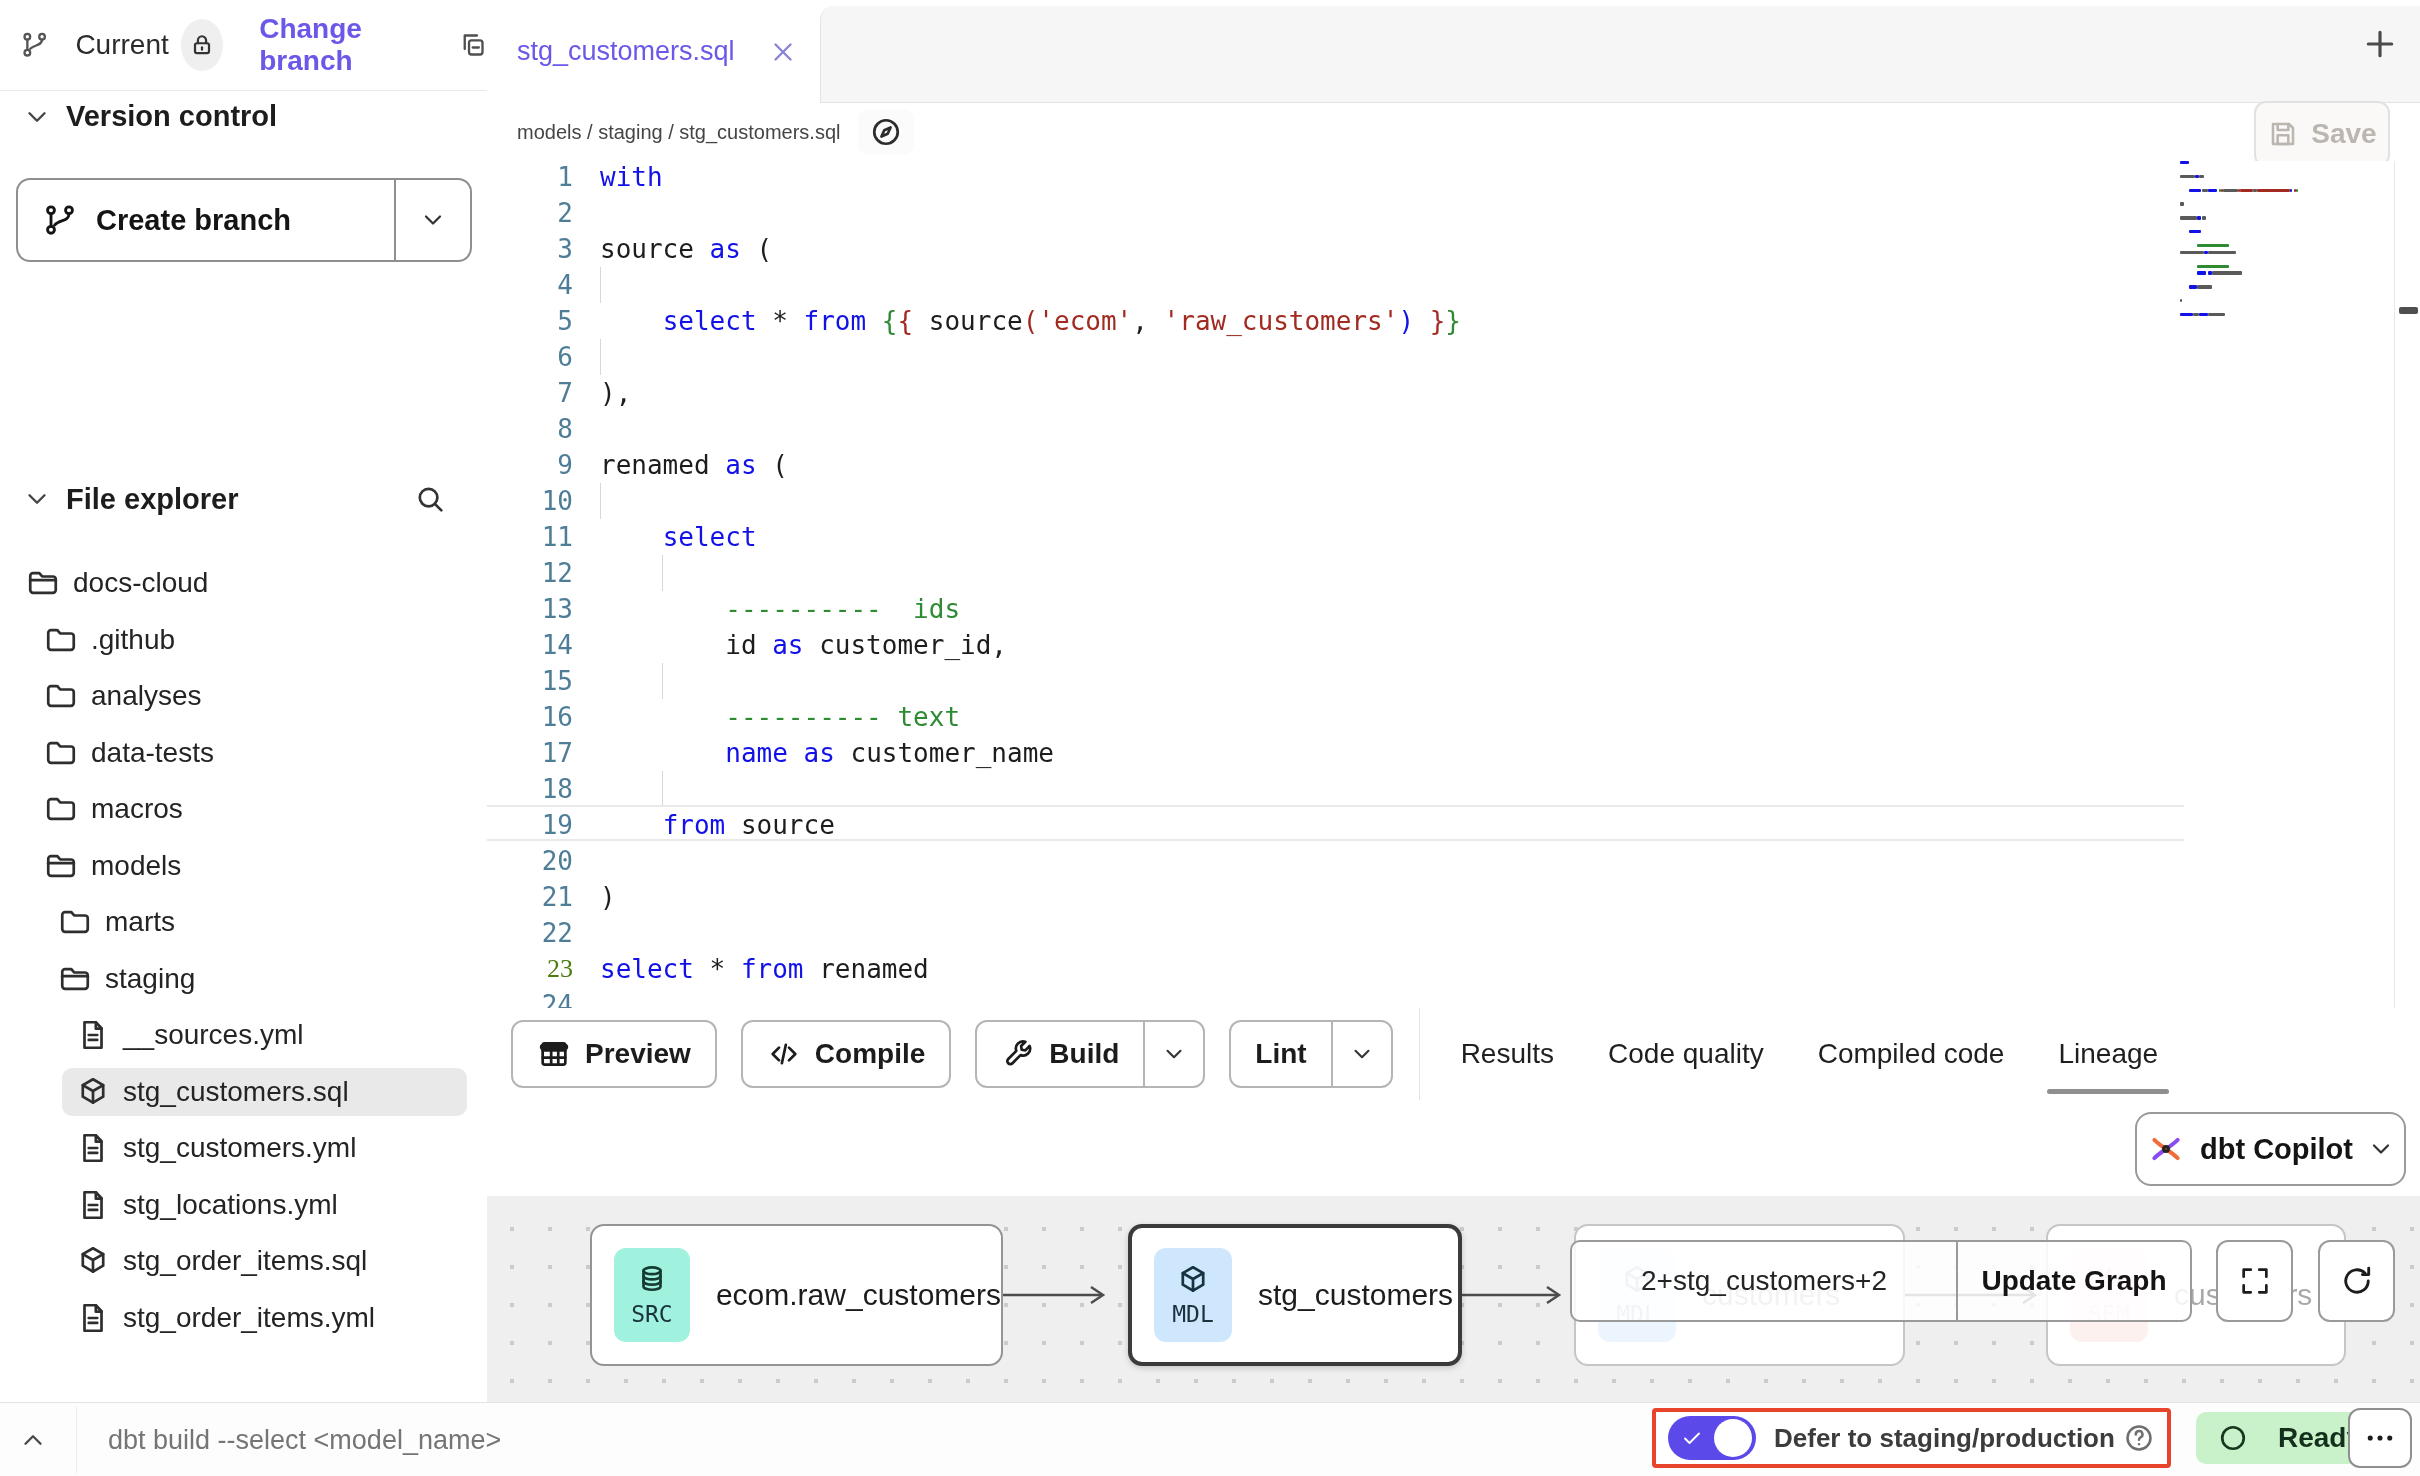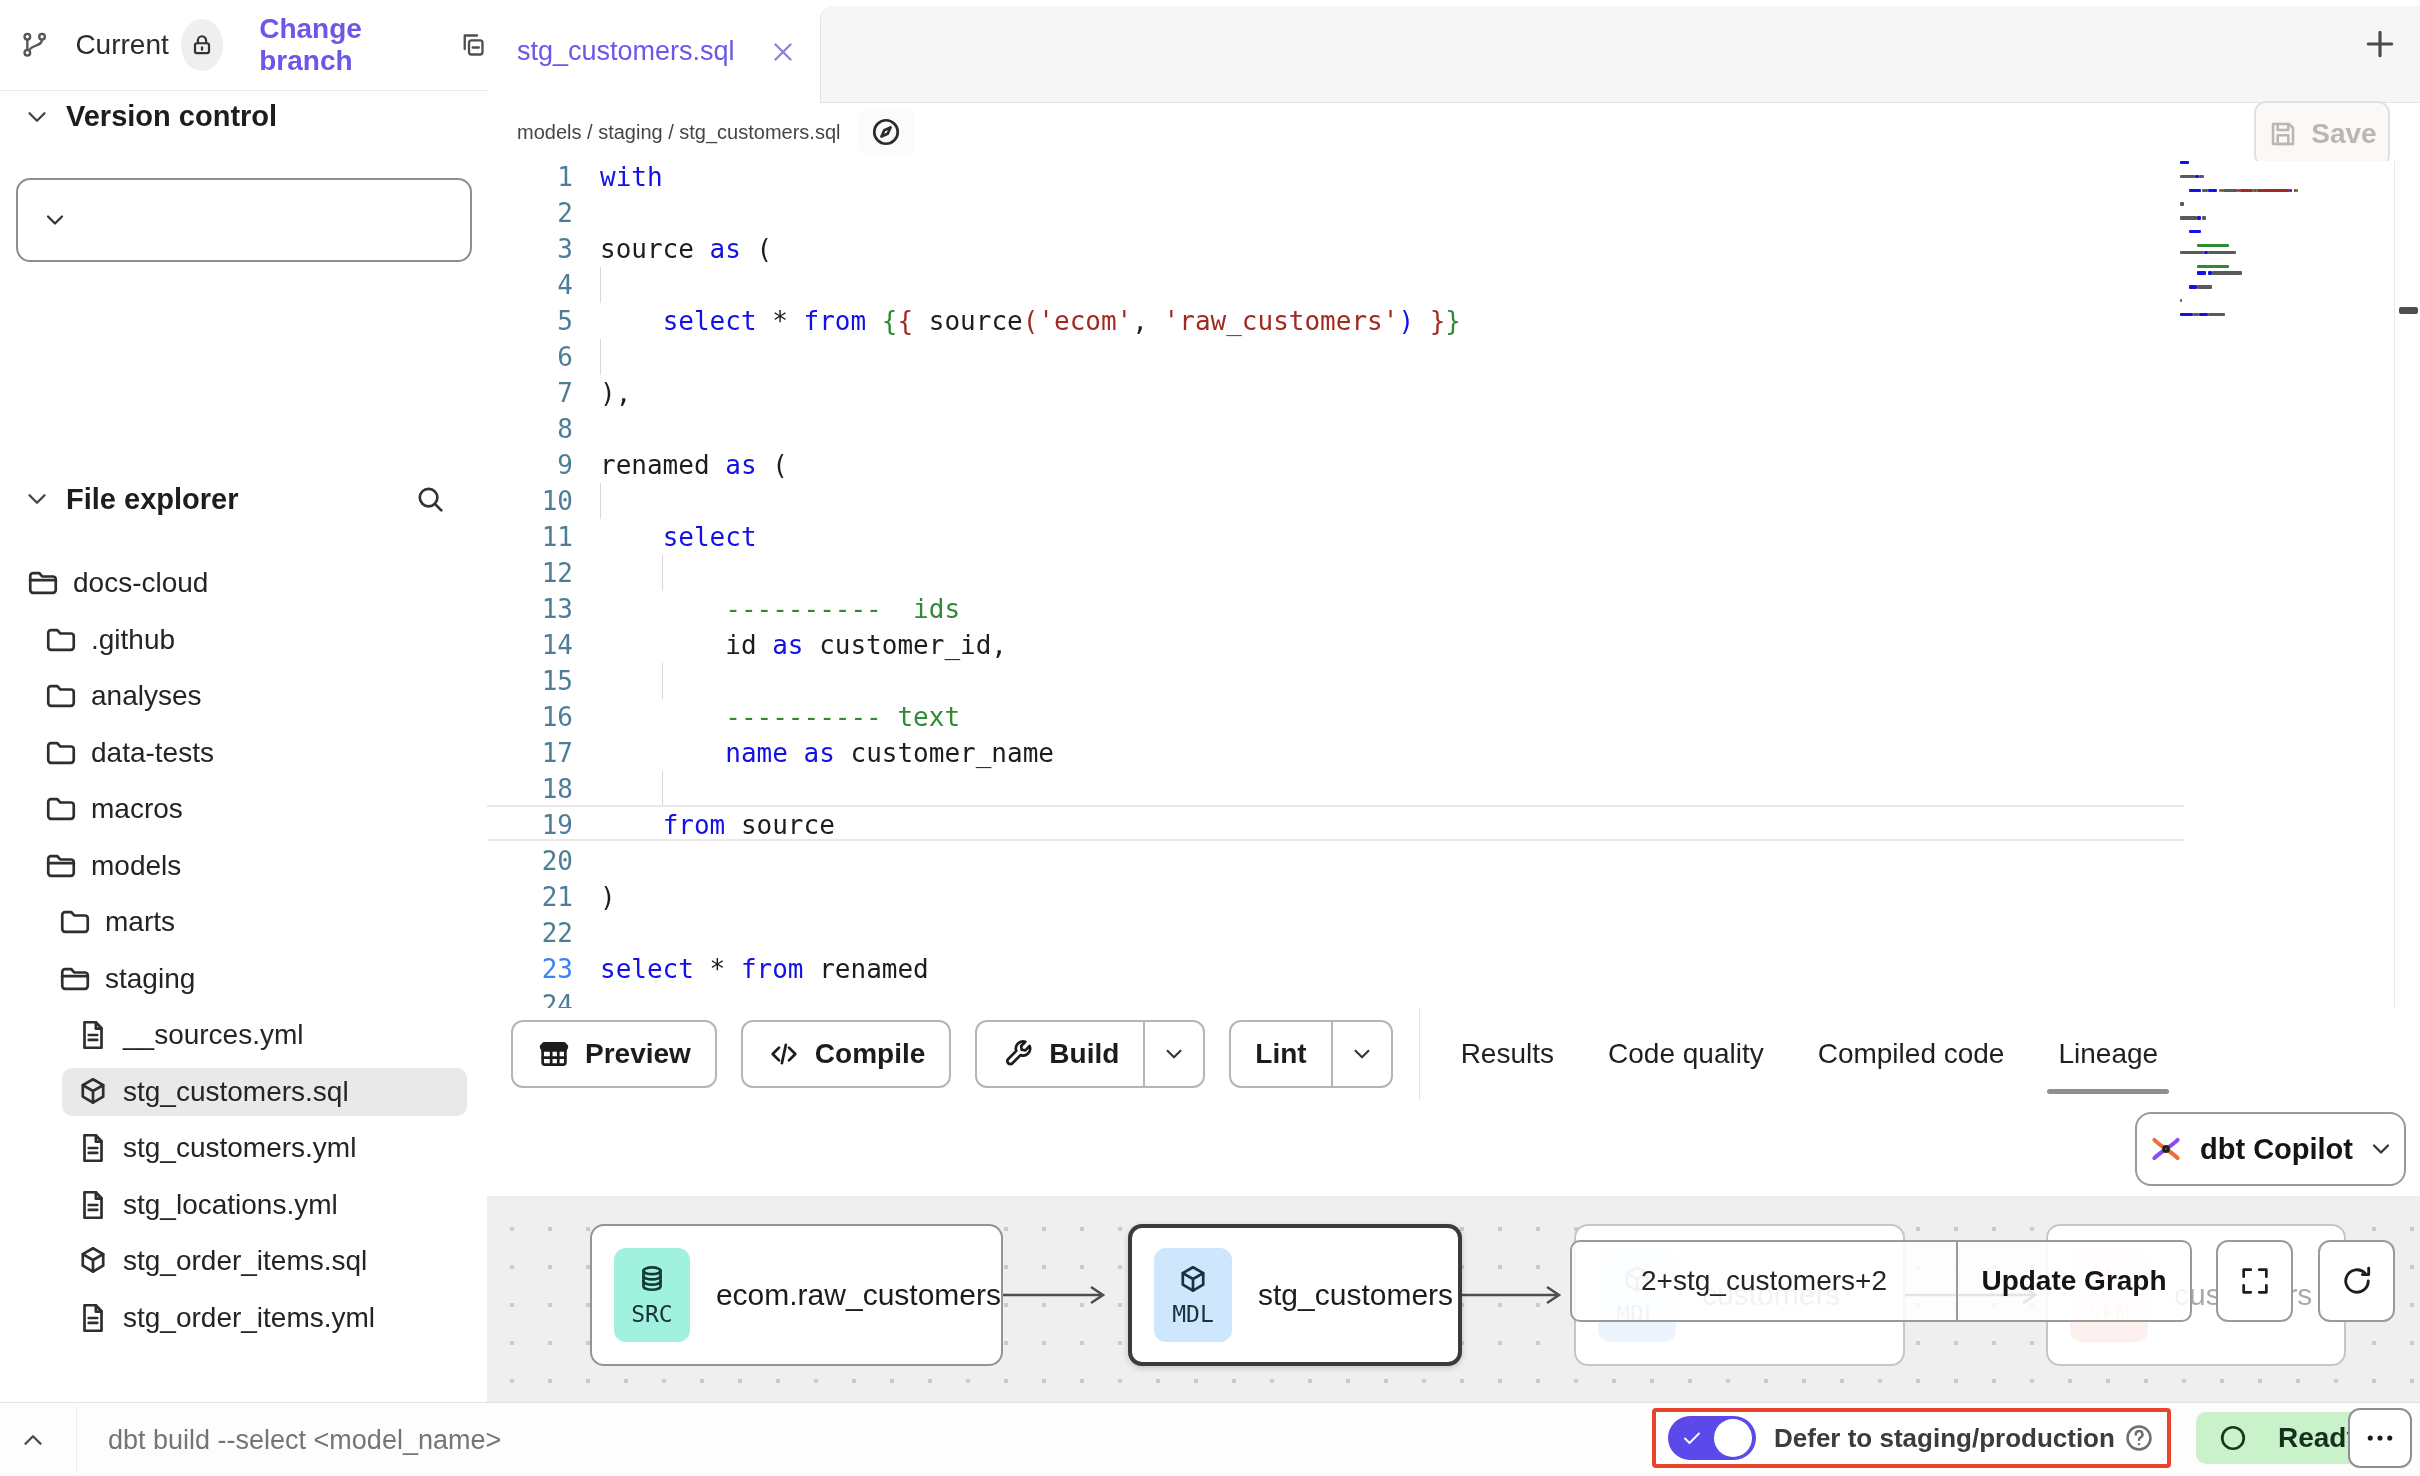--- a/index.html
+++ b/index.html
@@ -152,20 +152,31 @@
     <div class="vc-head">
       <span class="ic chev" style="width:30px;height:30px">
           <svg viewBox="0 0 24 24">
             <path d="M6 9l6 6 6-6"></path>
           </svg>
         </span>
       <span class="sec-title">Version control</span>
     </div>
 
     <div class="create-branch">
+      <div class="cb-main">
+        <span class="ic" style="width:36px;height:36px;color:#141414">
+            <svg viewBox="0 0 24 24">
+              <circle cx="6" cy="5.5" r="2.3"></circle>
+              <circle cx="6" cy="18.5" r="2.3"></circle>
+              <circle cx="18" cy="5.5" r="2.3"></circle>
+              <path d="M6 7.8v8.4M18 7.8c0 5.2-6.5 4-9.6 7.6"></path>
+            </svg>
+          </span>
+        <span class="cb-label">Create branch</span>
+      </div>
       <div class="cb-chev">
         <span class="ic" style="width:28px;height:28px">
             <svg viewBox="0 0 24 24">
               <path d="M6 9l6 6 6-6"></path>
             </svg>
           </span>
       </div>
     </div>
 
     <div class="fe-head">
@@ -443,21 +454,21 @@
         </div>
         <div class="code-row">
           <span class="gut" style="color: rgb(78, 125, 151);">21</span>
           <span class="ctext"><span style="color: rgb(29, 29, 29);">)</span></span>
         </div>
         <div class="code-row">
           <span class="gut" style="color: rgb(78, 125, 151);">22</span>
           <span class="ctext"></span>
         </div>
         <div class="code-row">
-          <span class="gut" style="color: #3b82f6;">23</span>
+          <span class="gut" style="color: #4d7c0f; font-family: Liberation Serif, serif;">23</span>
           <span class="ctext"><span style="color: rgb(17, 17, 232);">select</span><span style="color: rgb(29, 29, 29);"> * </span><span style="color: rgb(17, 17, 232);">from</span><span style="color: rgb(29, 29, 29);"> renamed</span></span>
         </div>
         <div class="code-row">
           <span class="gut" style="color: rgb(78, 125, 151);">24</span>
           <span class="ctext"></span>
         </div>
       </div>
     <div class="minimap" id="minimap">
         <span class="mm-seg" style="left: 0px; top: 0px; width: 8.6px; background: rgb(17, 17, 232);"></span>
         <span class="mm-seg" style="left: 0px; top: 13.8px; width: 15.05px; background: rgb(90, 90, 90);"></span>

